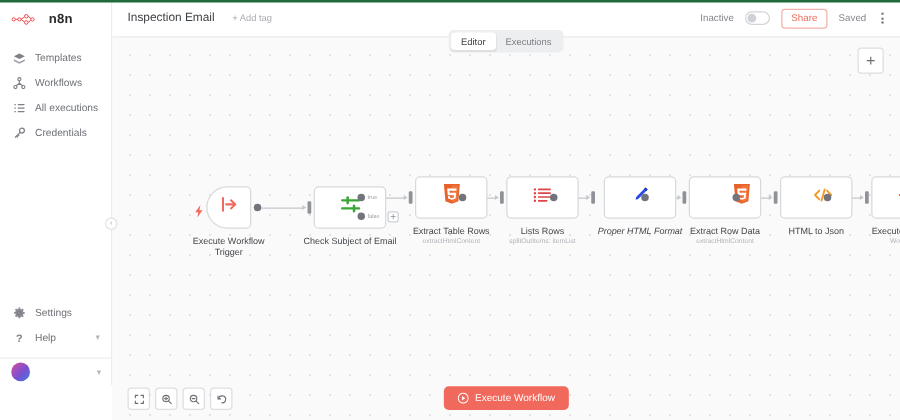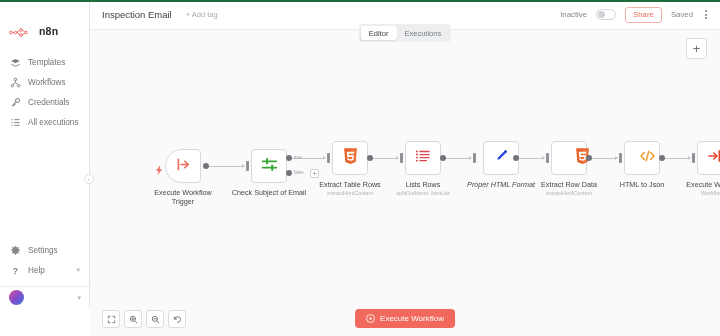--- a/index.html
+++ b/index.html
@@ -19,21 +19,21 @@
     position: absolute; top: 0; left: 0; right: 0; height: 2px;
     background: #1f6b3b; z-index: 90;
   }
 
   
   .sidebar {
     width: 90px; height: 308px;
     background: #ffffff;
     border-right: 1px solid #e4e6ea;
     display: flex; flex-direction: column;
-    padding-top: 18px;
+    padding-top: 2px;
     position: relative;
     flex: 0 0 90px;
   }
   .logo-row {
     display: flex; align-items: center; gap: 4px;
     padding: 4px 0 0 9px; height: 22px;
   }
   .logo-mark { width: 26px; height: 13px; }
   .logo-text {
     font-size: 10.5px; font-weight: bold; color: #2b2b2b;
@@ -140,21 +140,21 @@
     border: 1px solid #dcdee1; border-radius: 3px;
     display: flex; align-items: center; justify-content: center;
     color: #6d7075; font-size: 13px; line-height: 1; cursor: pointer;
     z-index: 20;
   }
 
   .flow { position: absolute; left: 0; top: 0; width: 100%; height: 100%; }
 
   .node {
     position: absolute;
-    width: 36px; height: 34px;
+    width: 58px; height: 34px;
     background: #ffffff;
     border: 1px solid #d7d9dd;
     border-radius: 4px;
     display: flex; align-items: center; justify-content: center;
     z-index: 10; cursor: pointer;
   }
   .node.trigger {
     border-radius: 17px 4px 4px 17px;
     width: 36px;
   }
@@ -263,35 +263,35 @@
               <circle cx="3" cy="11" r="1.6"></circle>
               <circle cx="11" cy="11" r="1.6"></circle>
             <path d="M7 4.6v2.6M7 7.2L3.6 9.6M7 7.2l3.4 2.4"></path>
           </svg>
         </span>
         <span class="nav-label">Workflows</span>
       </div>
 
       <div class="nav-item">
         <span class="nav-icon">
+          <svg viewBox="0 0 14 14" width="11" height="11" fill="none" stroke="#7d8085" stroke-width="1.2">
+            <path d="M2 3.4h1.4M5.4 3.4h6.8M2 7h1.4M5.4 7h6.8M2 10.6h1.4M5.4 10.6h6.8"></path>
+          </svg>
+        </span>
+        <span class="nav-label">All executions</span>
+      </div>
+
+      <div class="nav-item">
+        <span class="nav-icon">
           <svg viewBox="0 0 14 14" width="11" height="11" fill="none" stroke="#7d8085" stroke-width="1.3">
             <circle cx="9.6" cy="4.4" r="2.5"></circle>
             <path d="M7.9 6.2L2.6 11.5M4.2 9.9l1.4 1.4M5.6 8.5l1.3 1.3"></path>
           </svg>
         </span>
         <span class="nav-label">Credentials</span>
-      </div>
-
-      <div class="nav-item">
-        <span class="nav-icon">
-          <svg viewBox="0 0 14 14" width="11" height="11" fill="none" stroke="#7d8085" stroke-width="1.2">
-            <path d="M2 3.4h1.4M5.4 3.4h6.8M2 7h1.4M5.4 7h6.8M2 10.6h1.4M5.4 10.6h6.8"></path>
-          </svg>
-        </span>
-        <span class="nav-label">All executions</span>
       </div>
     </nav>
 
     <div class="nav-bottom">
       <div class="nav-item">
         <span class="nav-icon">
           <svg viewBox="0 0 14 14" width="11" height="11" fill="#7d8085">
             <path d="M7 4.6a2.4 2.4 0 100 4.8 2.4 2.4 0 000-4.8zm0 3.6a1.2 1.2 0 110-2.4 1.2 1.2 0 010 2.4z"></path>
             <path d="M6.2 1.3h1.6l.25 1.5 1 .42 1.28-.86 1.13 1.13-.86 1.28.42 1 1.5.25v1.6l-1.5.25-.42 1 .86 1.28-1.13 1.13-1.28-.86-1 .42-.25 1.5H6.2l-.25-1.5-1-.42-1.28.86L2.54 10l.86-1.28-.42-1-1.5-.25v-1.6l1.5-.25.42-1L2.54 3.4l1.13-1.13 1.28.86 1-.42z" opacity=".9"></path>
           </svg>

